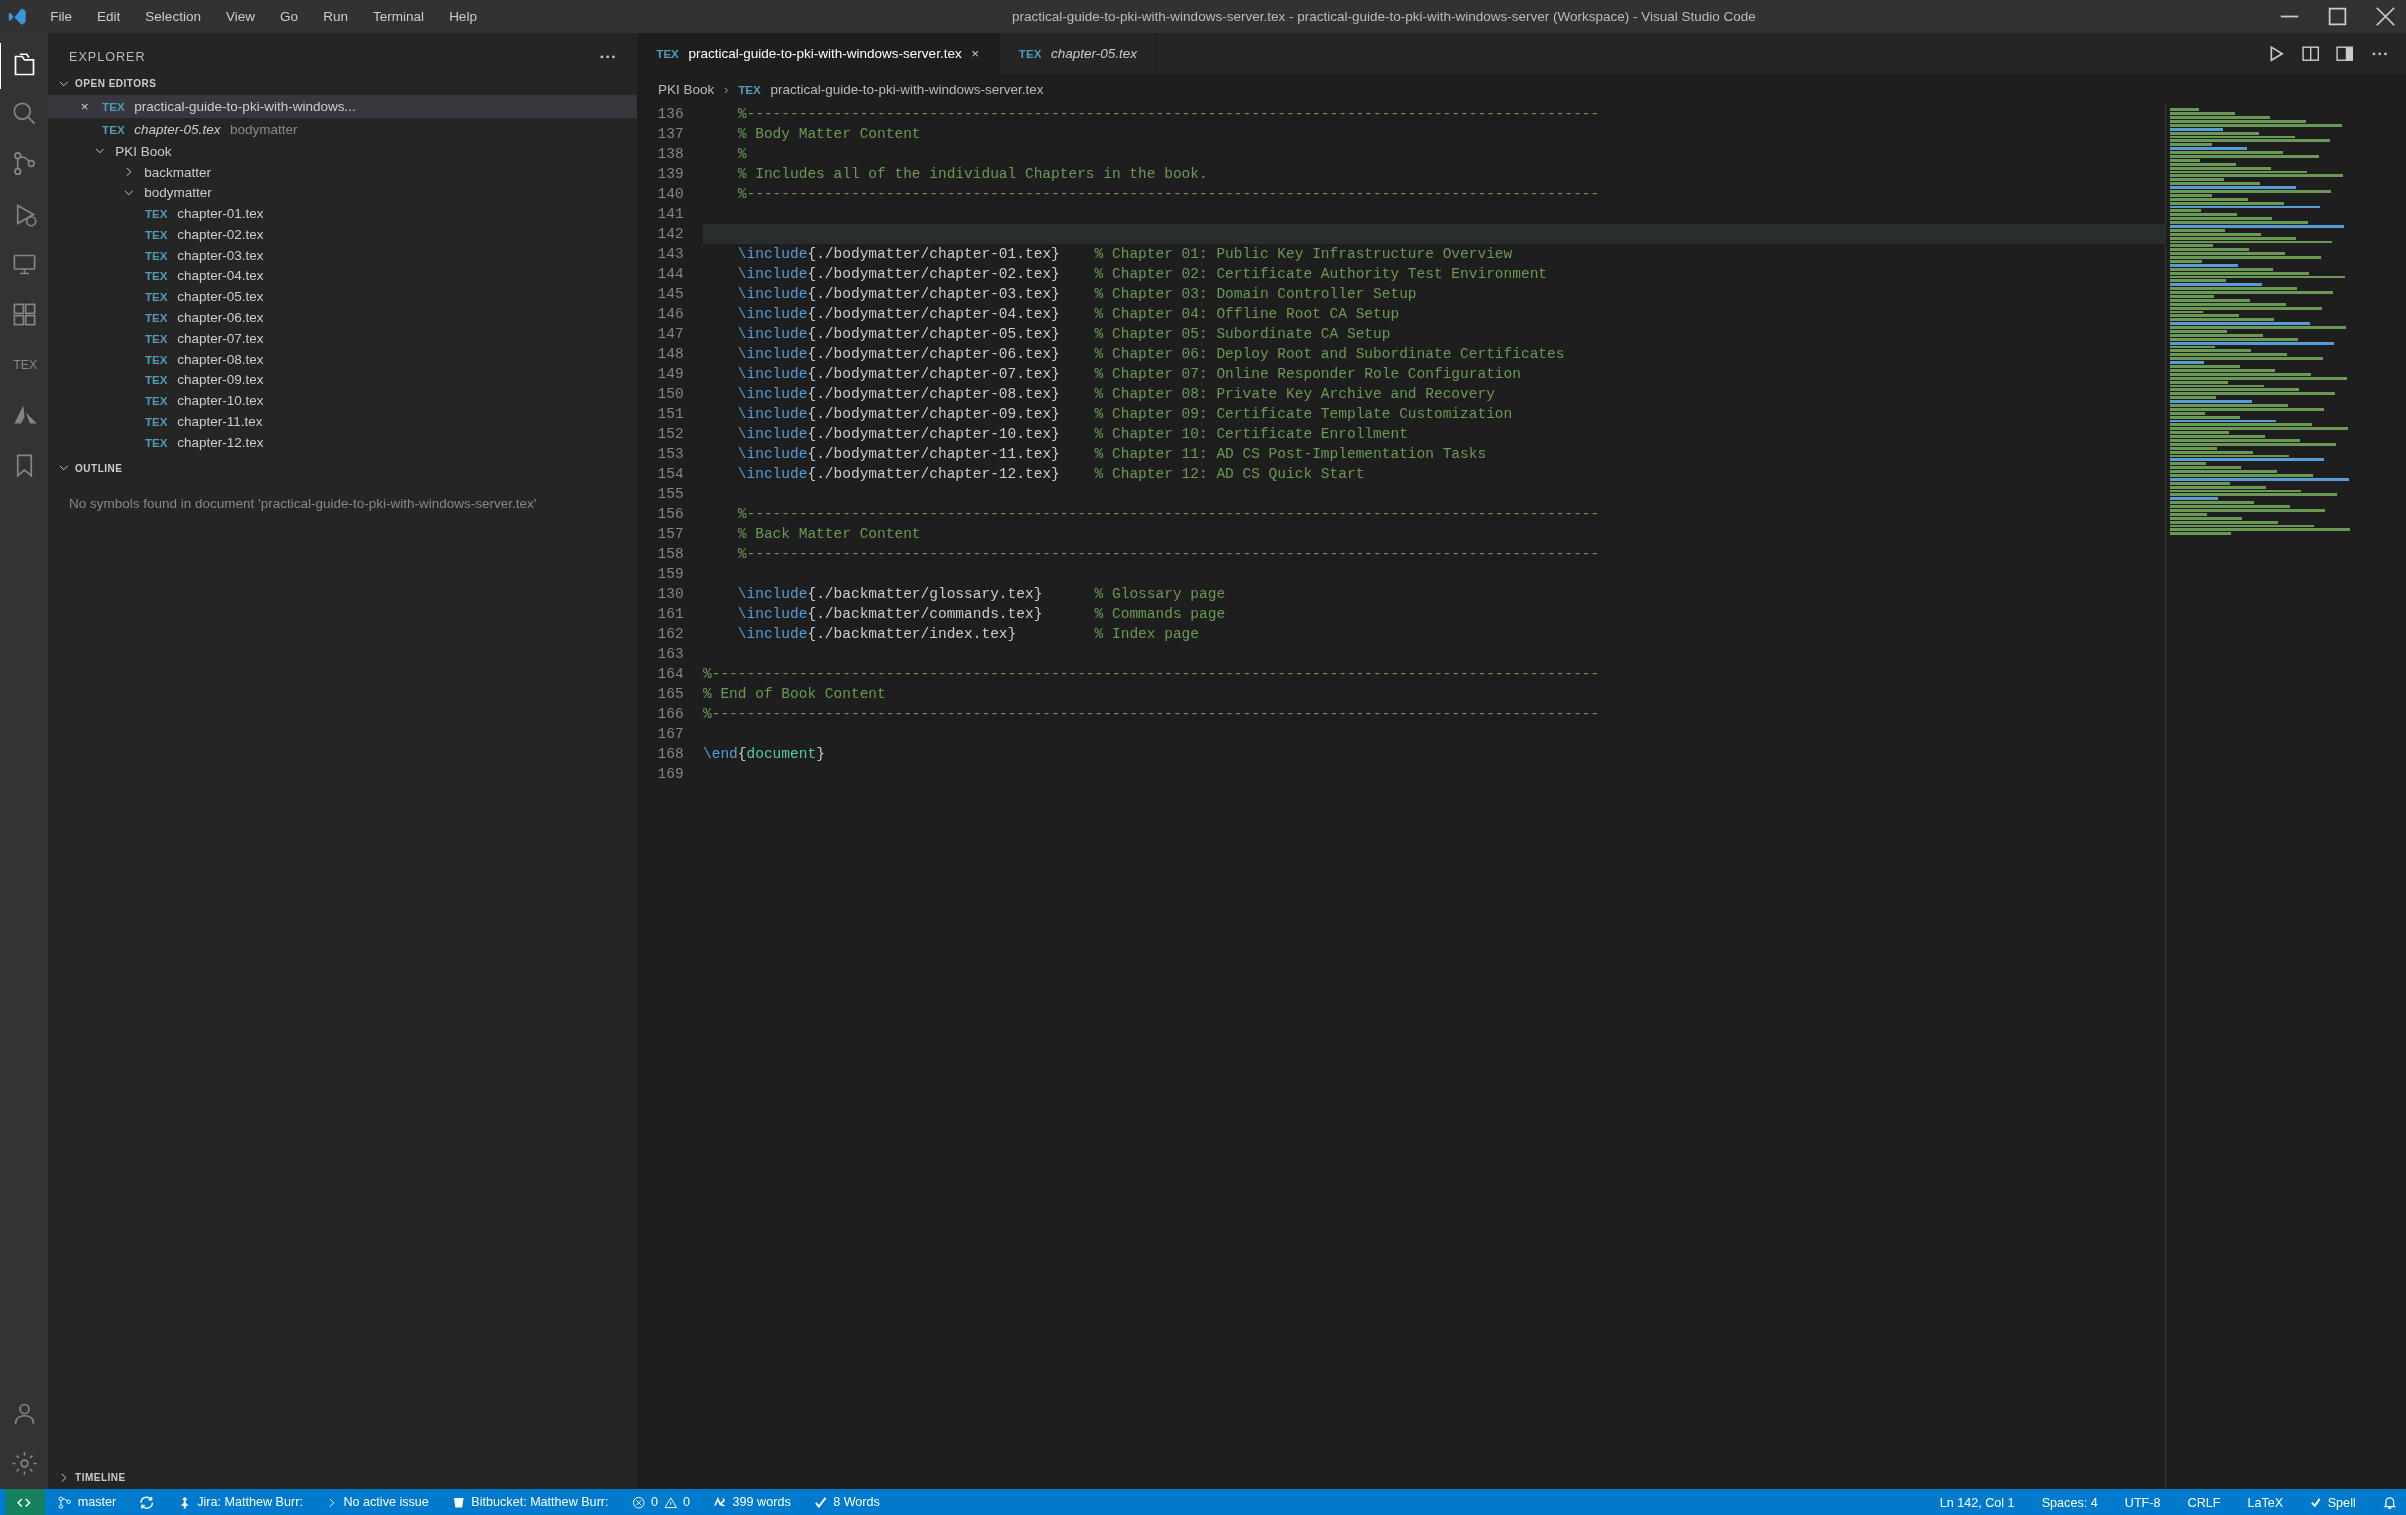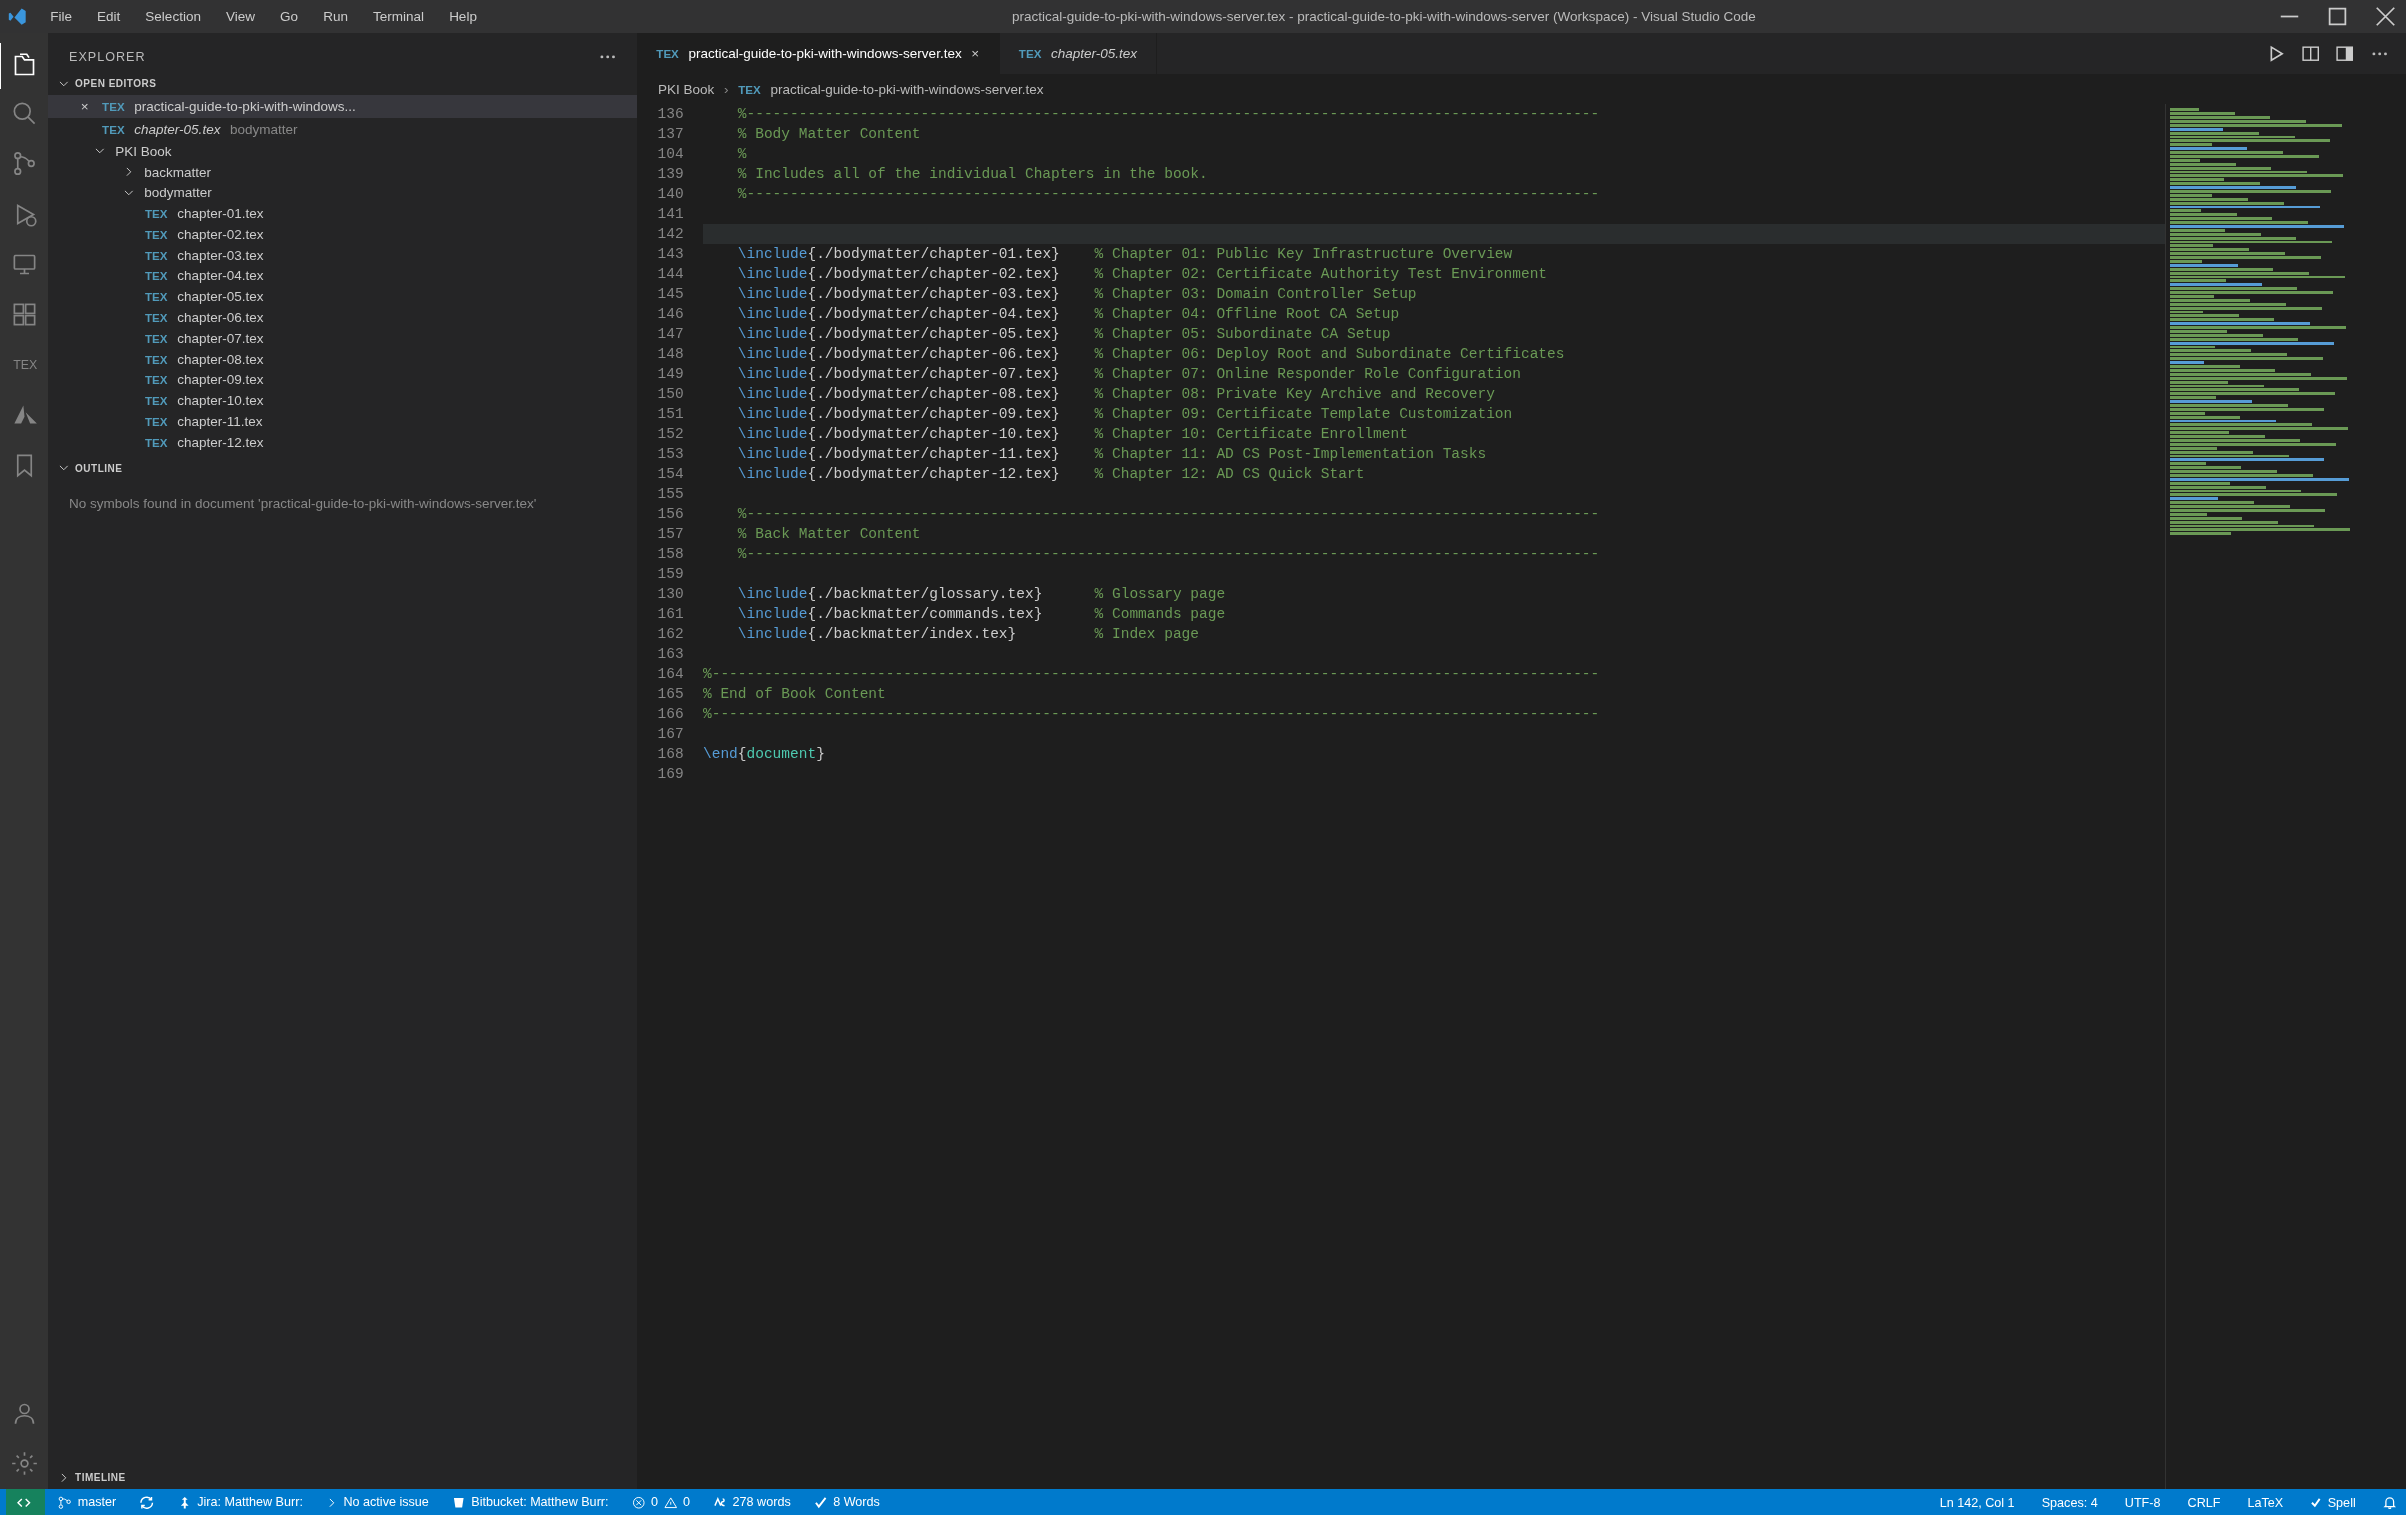--- a/index.html
+++ b/index.html
@@ -338,21 +338,21 @@
       <span>PKI Book</span>
       <span style="color:#888;">›</span>
       <span class="file-icon">TEX</span>
       <span>practical-guide-to-pki-with-windows-server.tex</span>
     </div>
 
     <div class="editor-body">
       <div class="gutter" id="gutter">
           <div>136</div>
           <div>137</div>
-          <div>104</div>
+          <div>138</div>
           <div>139</div>
           <div>140</div>
           <div>141</div>
           <div>142</div>
           <div>143</div>
           <div>144</div>
           <div>145</div>
           <div>146</div>
           <div>147</div>
           <div>148</div>
@@ -544,21 +544,21 @@
       <svg width="13.5" height="13.5" viewBox="0 0 14 14" stroke="#fff" fill="none">
           <path d="M7 2l6 10H1z"></path>
           <path d="M7 6v3M7 11v0"></path>
         </svg>
       <span>0</span>
     </div>
     <div class="status-item">
       <svg width="13.5" height="13.5" viewBox="0 0 14 14" stroke="#fff" fill="none" stroke-width="1.5">
           <path d="M2 10l3-7 3 7M10 3c2 0 2 3 0 3s-2 4 2 4"></path>
         </svg>
-      <span>278 words</span>
+      <span>399 words</span>
     </div>
     <div class="status-item">
       <svg width="13.5" height="13.5" viewBox="0 0 14 14" stroke="#fff" fill="none" stroke-width="2">
           <path d="M2 7l3 4 7-9"></path>
         </svg>
       <span>8 Words</span>
     </div>
   </div>
   <div class="status-right">
     <div class="status-item">Ln 142, Col 1</div>

